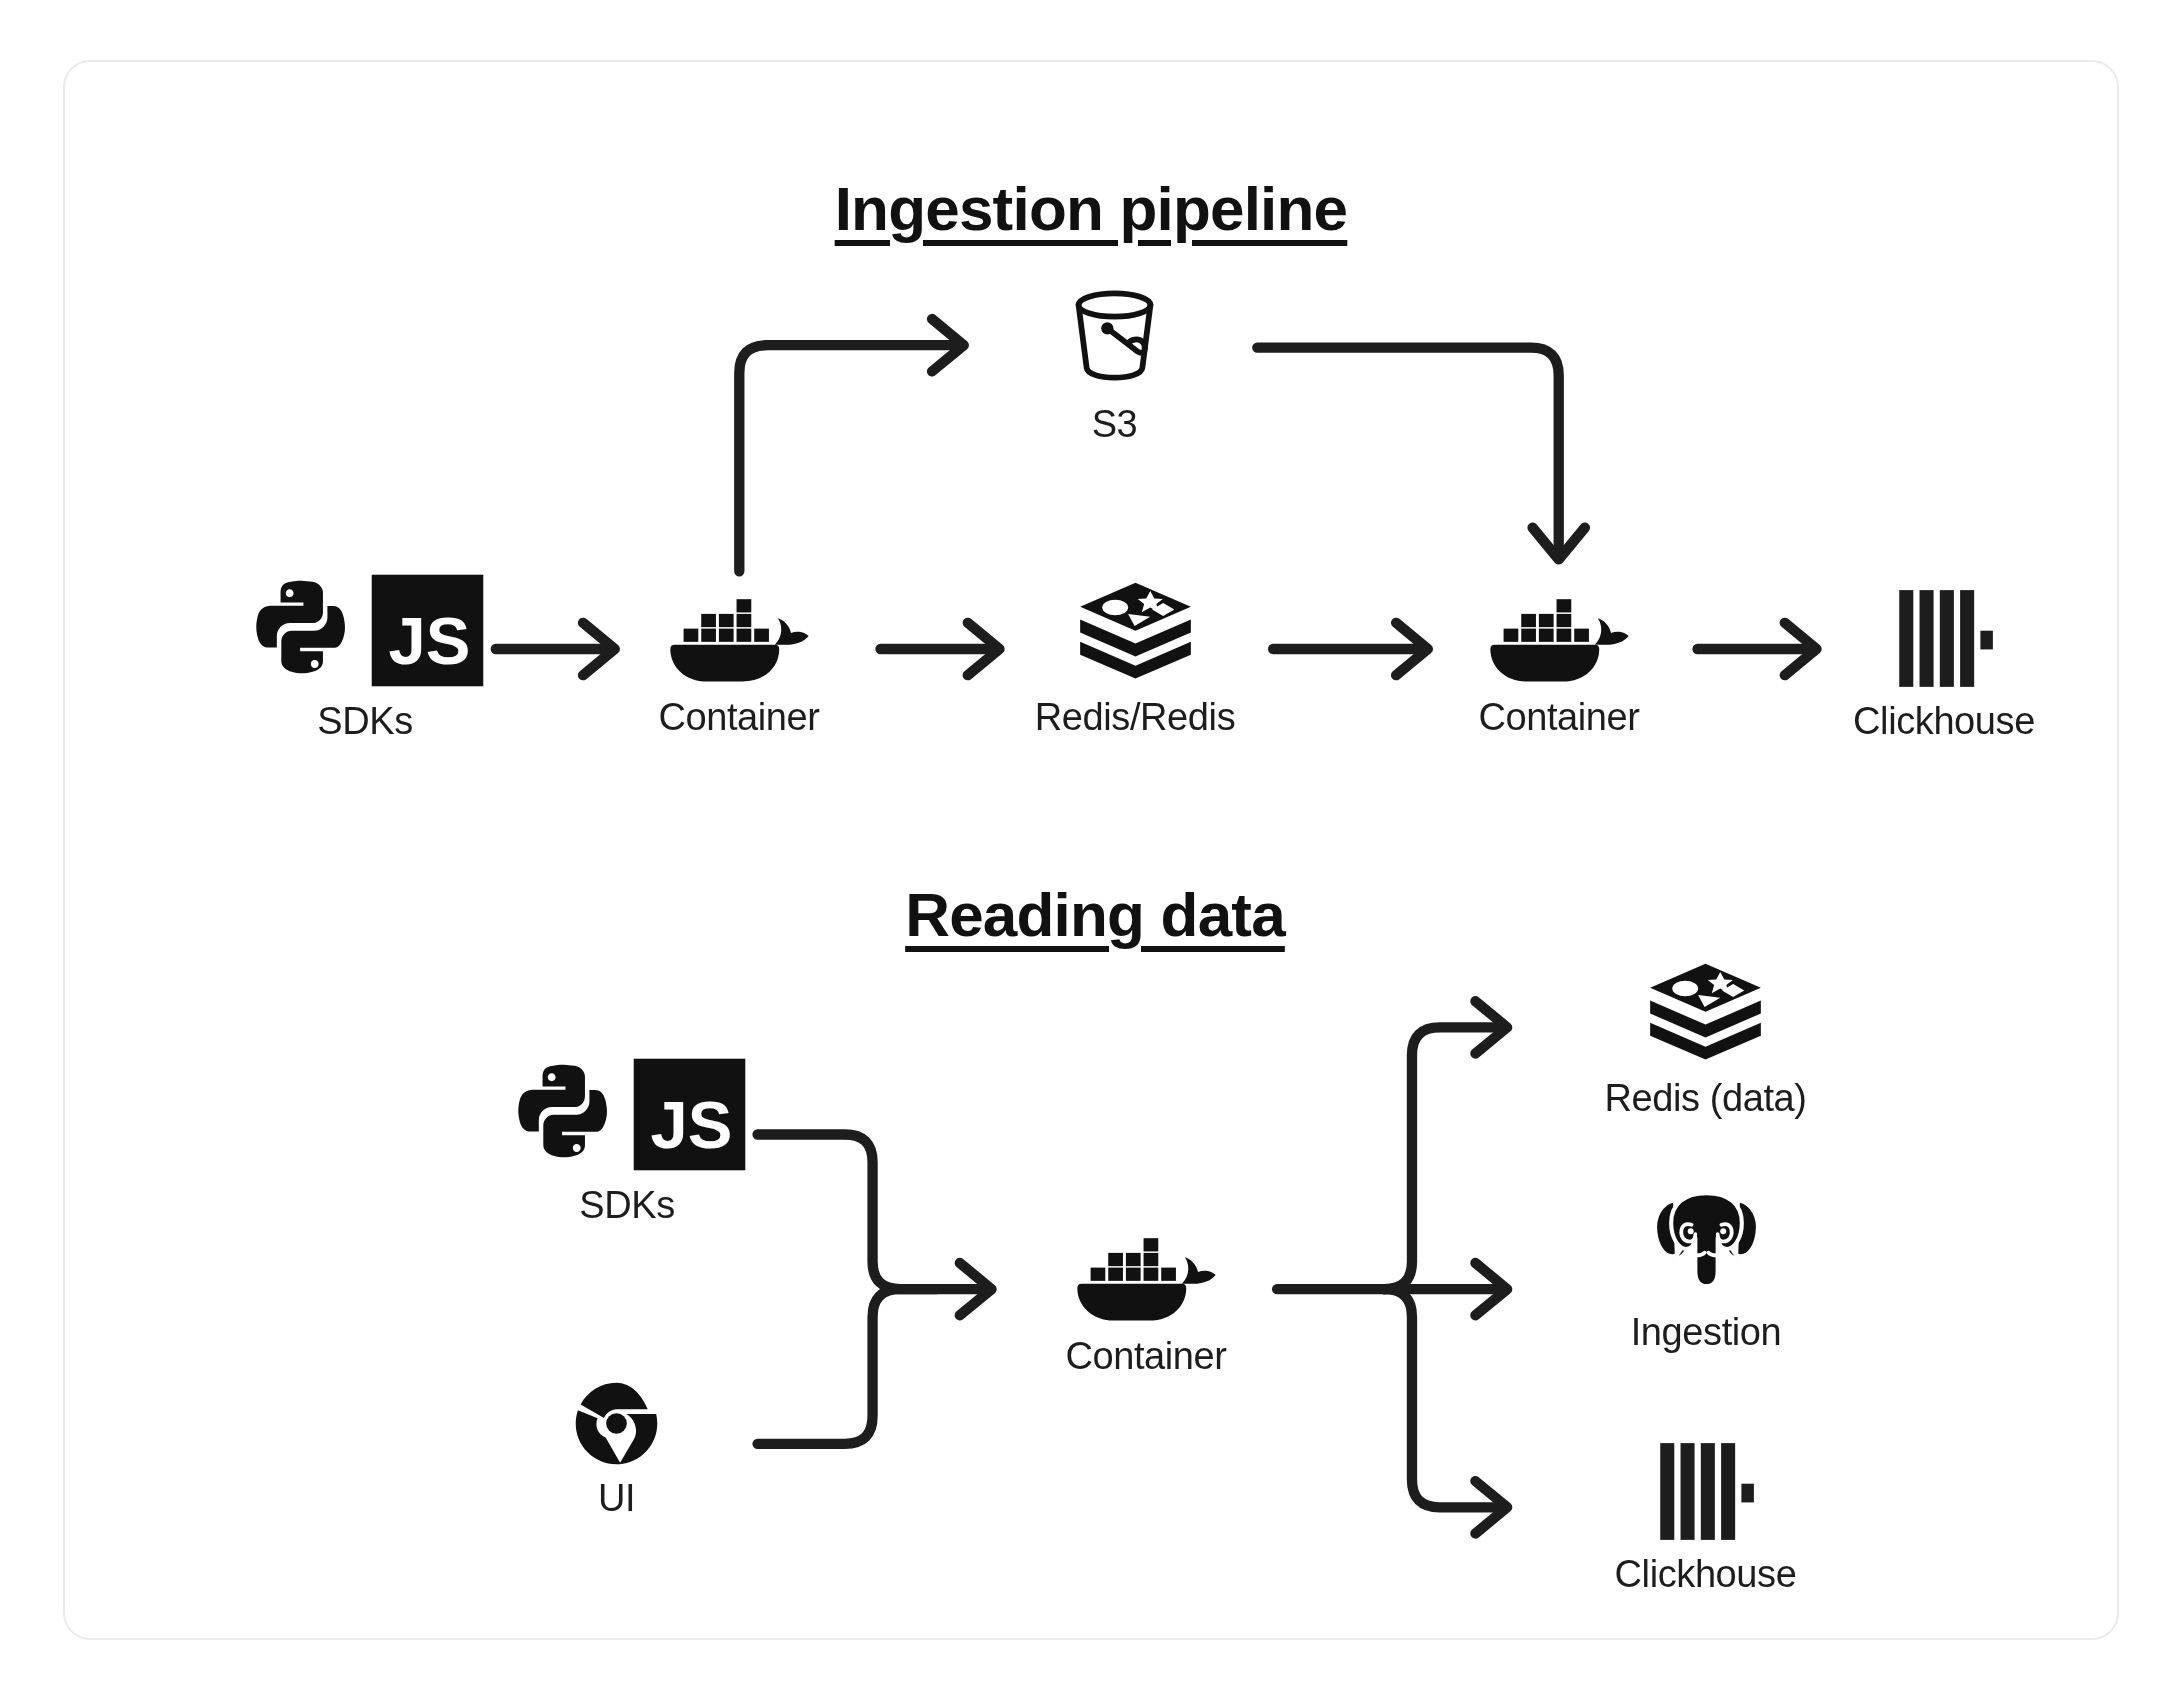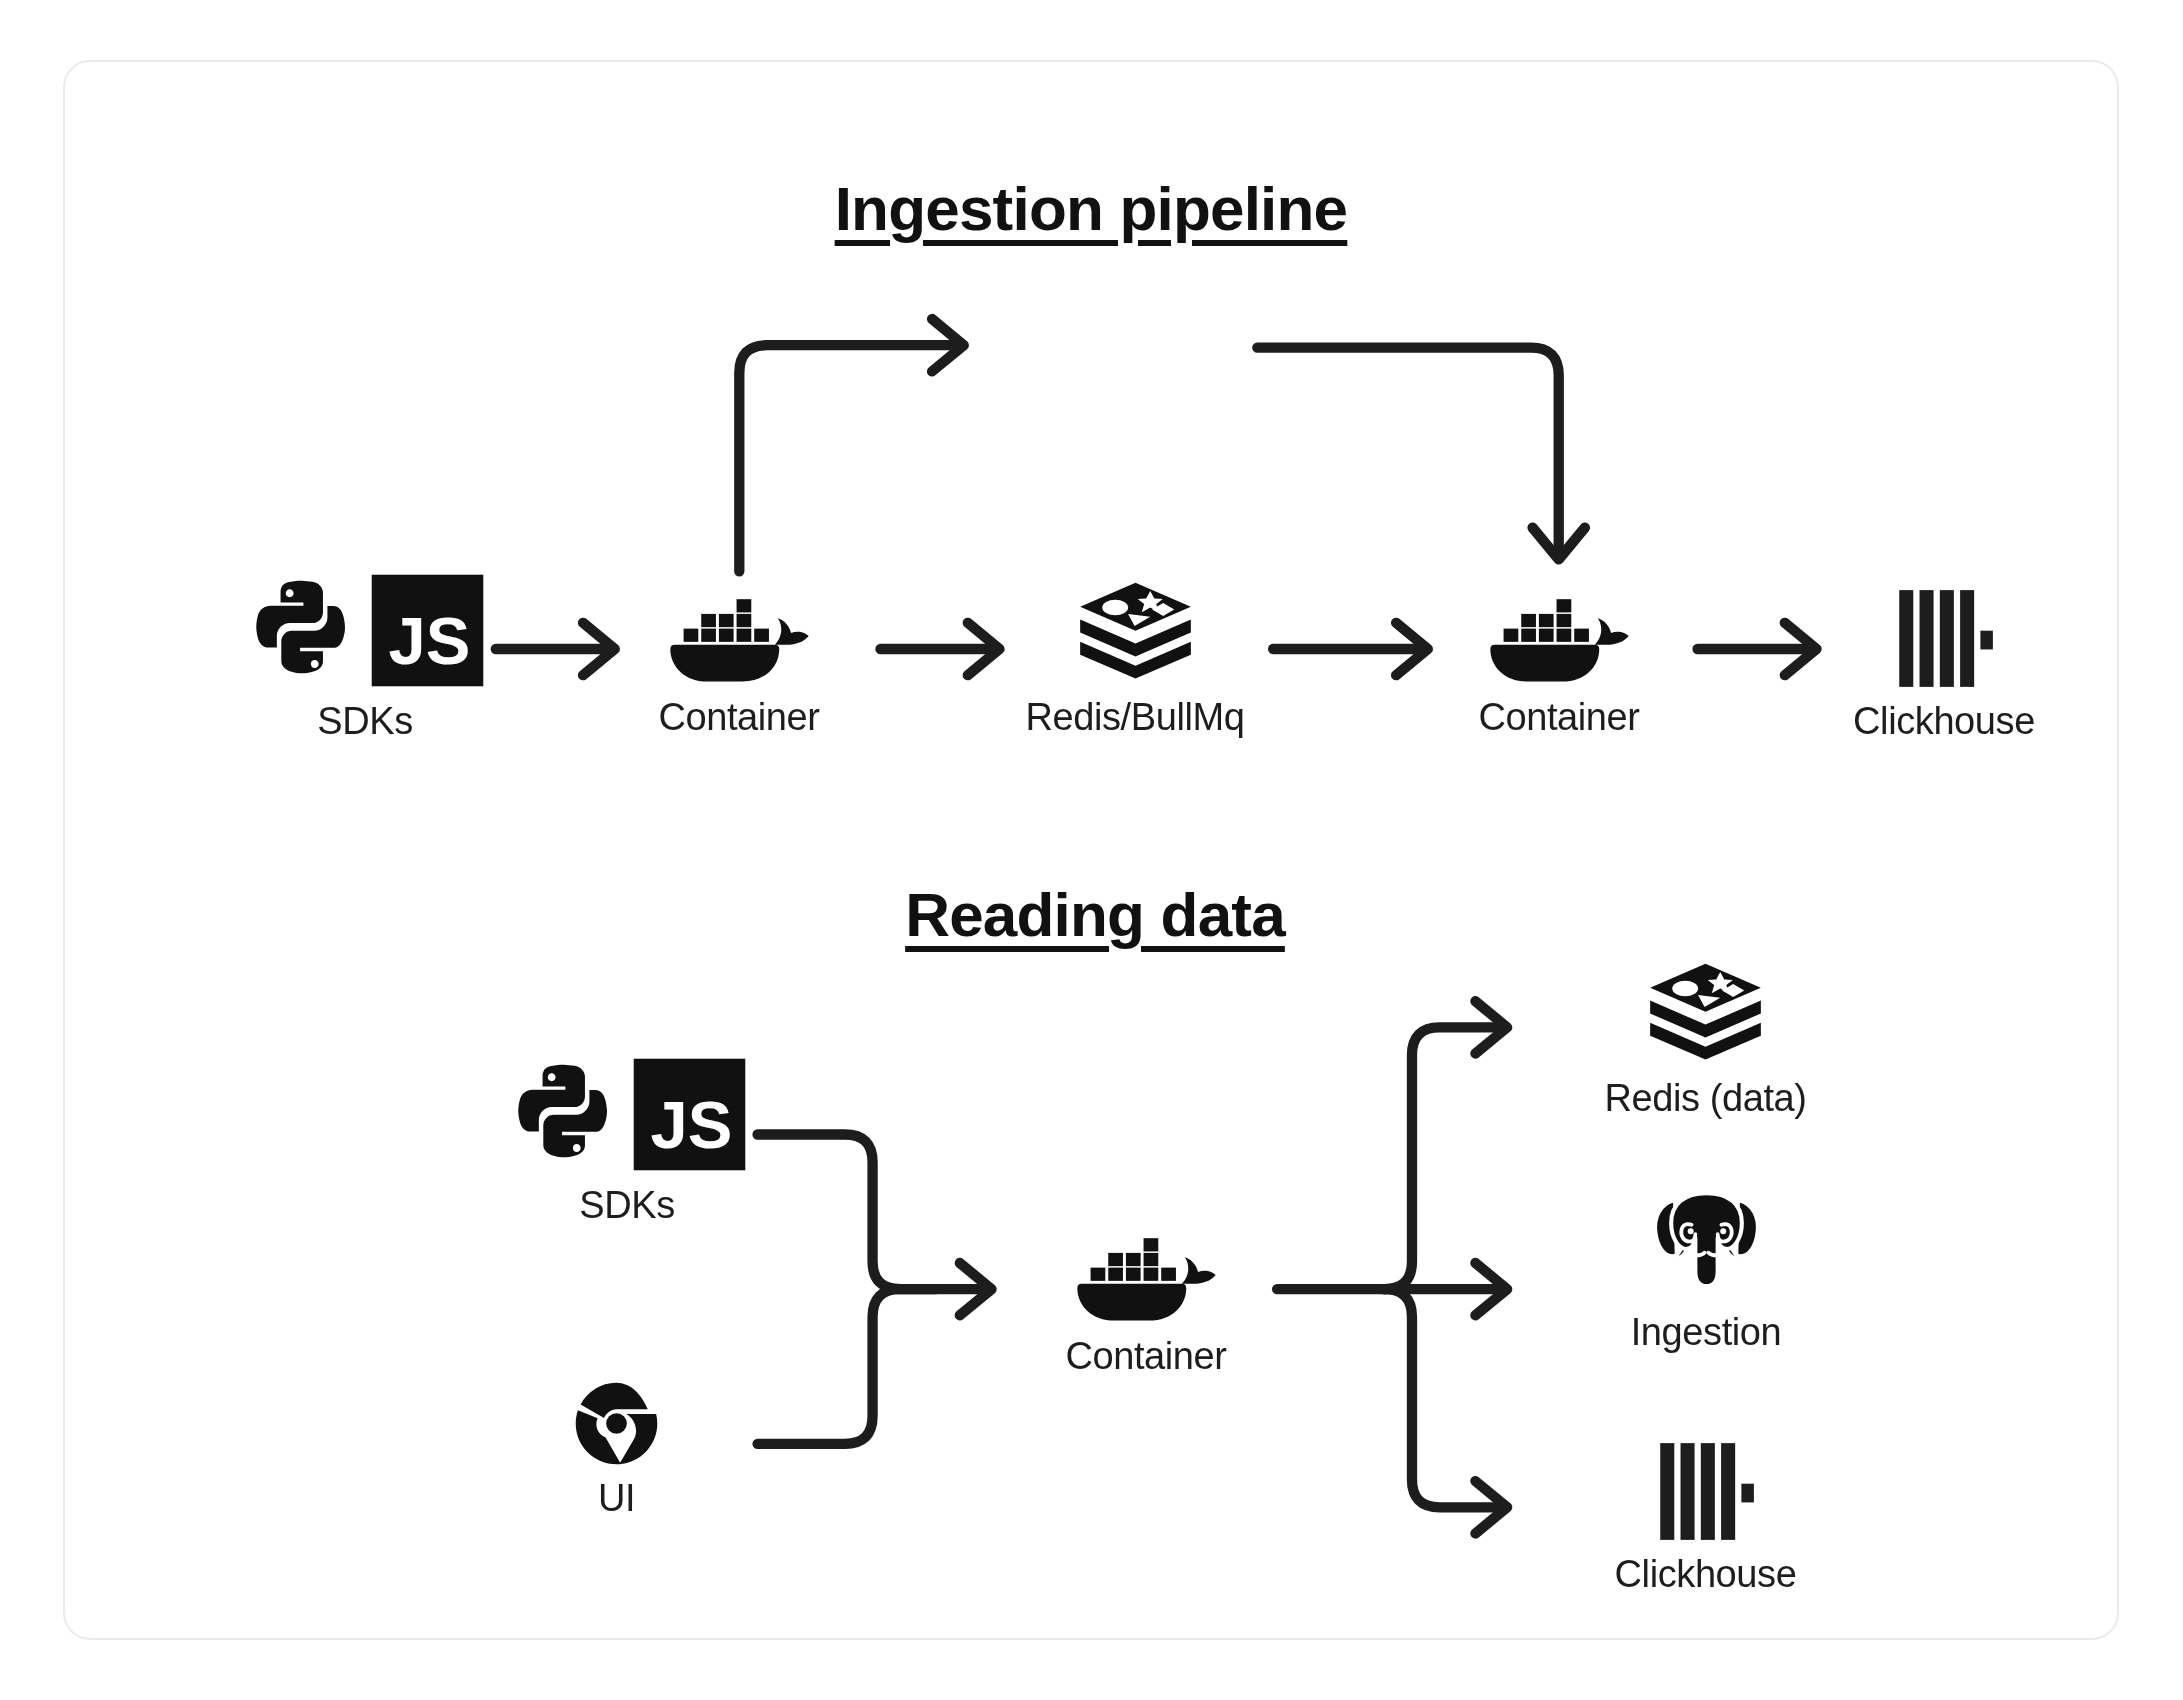--- a/index.html
+++ b/index.html
@@ -177,38 +177,51 @@
           <rect x="48" y="21" width="10" height="9"></rect>
           <rect x="48" y="11" width="10" height="9"></rect>
           <path d="M6 42 h68 c2 0 3 1 3 3 c0 12 -10 22 -25 22 h-24 c-15 0 -25 -10 -25 -22 c0 -2 1 -3 3 -3z"></path>
           <path d="M74 42 c6 -6 5 -14 2 -18 c4 1 8 5 9 10 c5 -2 10 0 12 2 c-3 4 -9 6 -15 6z"></path>
         </g>
       </svg>
     </div>
     <div class="node-label">Container</div>
   </div>
 
+  <div class="node" style="left:1035px; top:278px; width:159px;">
+    <div class="node-icon" style="height:115px;">
+      <svg width="115" height="115" viewBox="0 0 64 64">
+        <g fill="none" stroke="#111111" stroke-width="3.2" stroke-linecap="round" stroke-linejoin="round">
+          <ellipse cx="32" cy="15" rx="20" ry="6.5"></ellipse>
+          <path d="M12 15 L16.5 50 C17 53.5 24 55.5 32 55.5 C40 55.5 47 53.5 47.5 50 L52 15"></path>
+          <path d="M28 28 L45 41 C49 43.5 50 38 47.5 35.5 C45 33 41 34.5 40 36"></path>
+        </g>
+        <circle cx="28" cy="28" r="3.4" fill="#111111"></circle>
+      </svg>
+    </div>
+    <div class="node-label">S3</div>
+  </div>
 
   <div class="node" style="left:992px; top:579px; width:286px;">
     <div class="node-icon" style="height:107px;">
       <svg width="119" height="107" viewBox="0 0 64 58">
         <g fill="#111111">
           <path d="M32 2 L62 15 L32 28 L2 15 Z"></path>
           <path d="M2 22 L32 35 L62 22 L62 29 L32 42 L2 29 Z"></path>
           <path d="M2 34 L32 47 L62 34 L62 41 L32 54 L2 41 Z"></path>
         </g>
         <g fill="#ffffff">
           <ellipse cx="21" cy="15.5" rx="7" ry="4.2"></ellipse>
           <path d="M40 6.5 L42.2 10.6 L46.8 10.9 L43.3 13.6 L44.6 18 L40 15.5 L35.4 18 L36.7 13.6 L33.2 10.9 L37.8 10.6 Z"></path>
           <path d="M47 13 L53 16.5 L47 20 L41 16.5 Z"></path>
           <path d="M28 19 L40 20.5 L31.5 25.5 Z"></path>
         </g>
       </svg>
     </div>
-    <div class="node-label">Redis/BullMq</div>
+    <div class="node-label">Redis/Redis</div>
   </div>
 
   <div class="node" style="left:1464px; top:583px; width:190px;">
     <div class="node-icon" style="height:103px;">
       <svg width="151" height="103" viewBox="0 0 100 70">
         <g fill="#111111">
           <rect x="12" y="31" width="10" height="9"></rect>
           <rect x="24" y="31" width="10" height="9"></rect>
           <rect x="36" y="31" width="10" height="9"></rect>
           <rect x="48" y="31" width="10" height="9"></rect>

